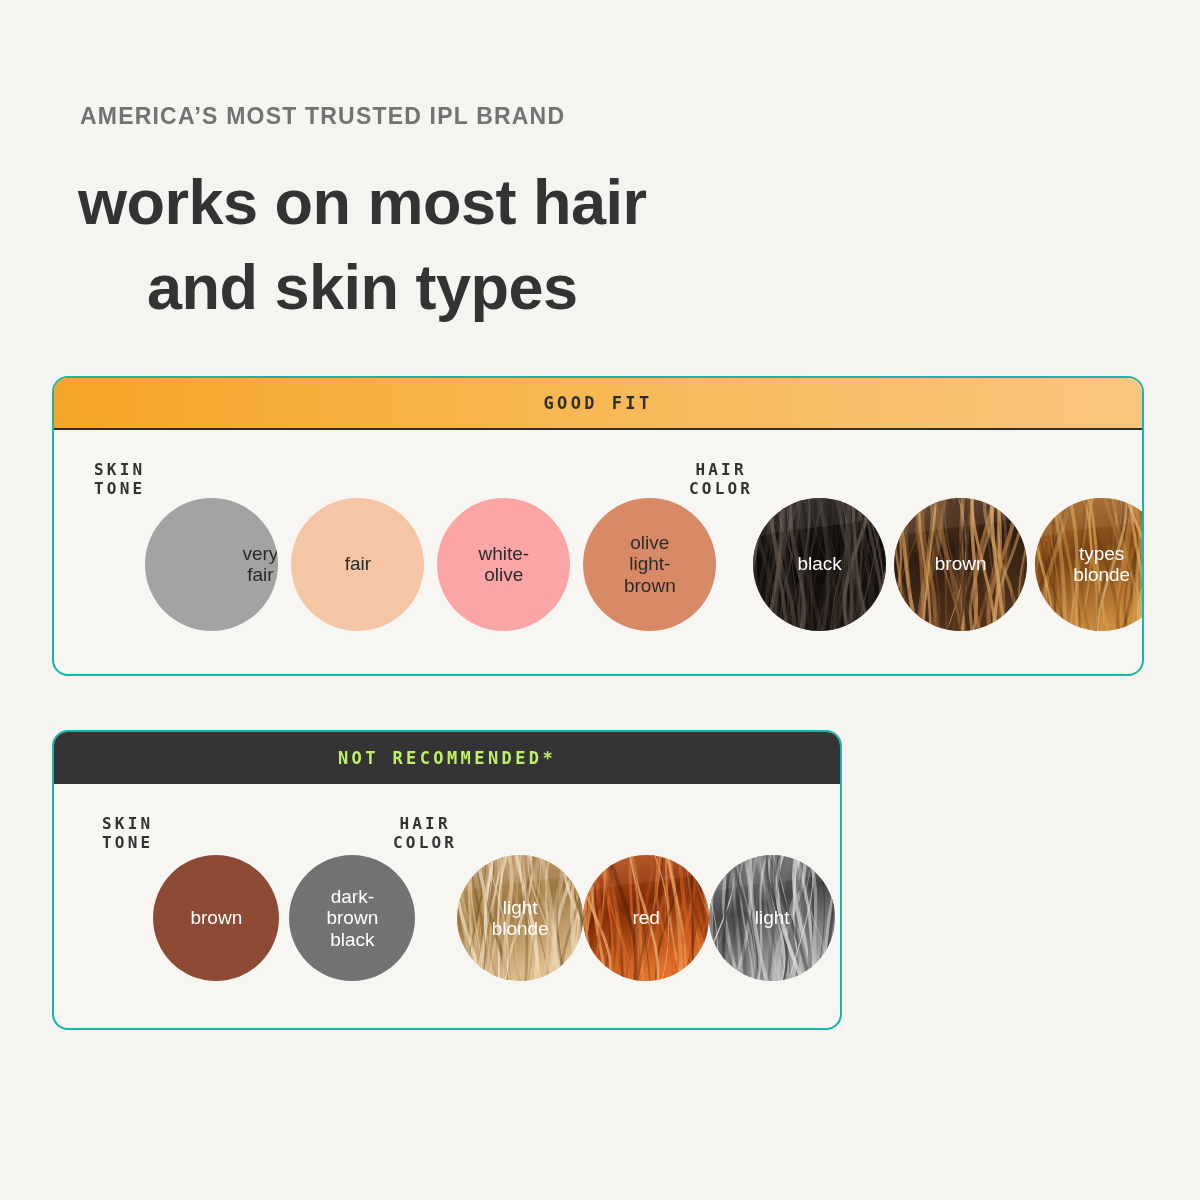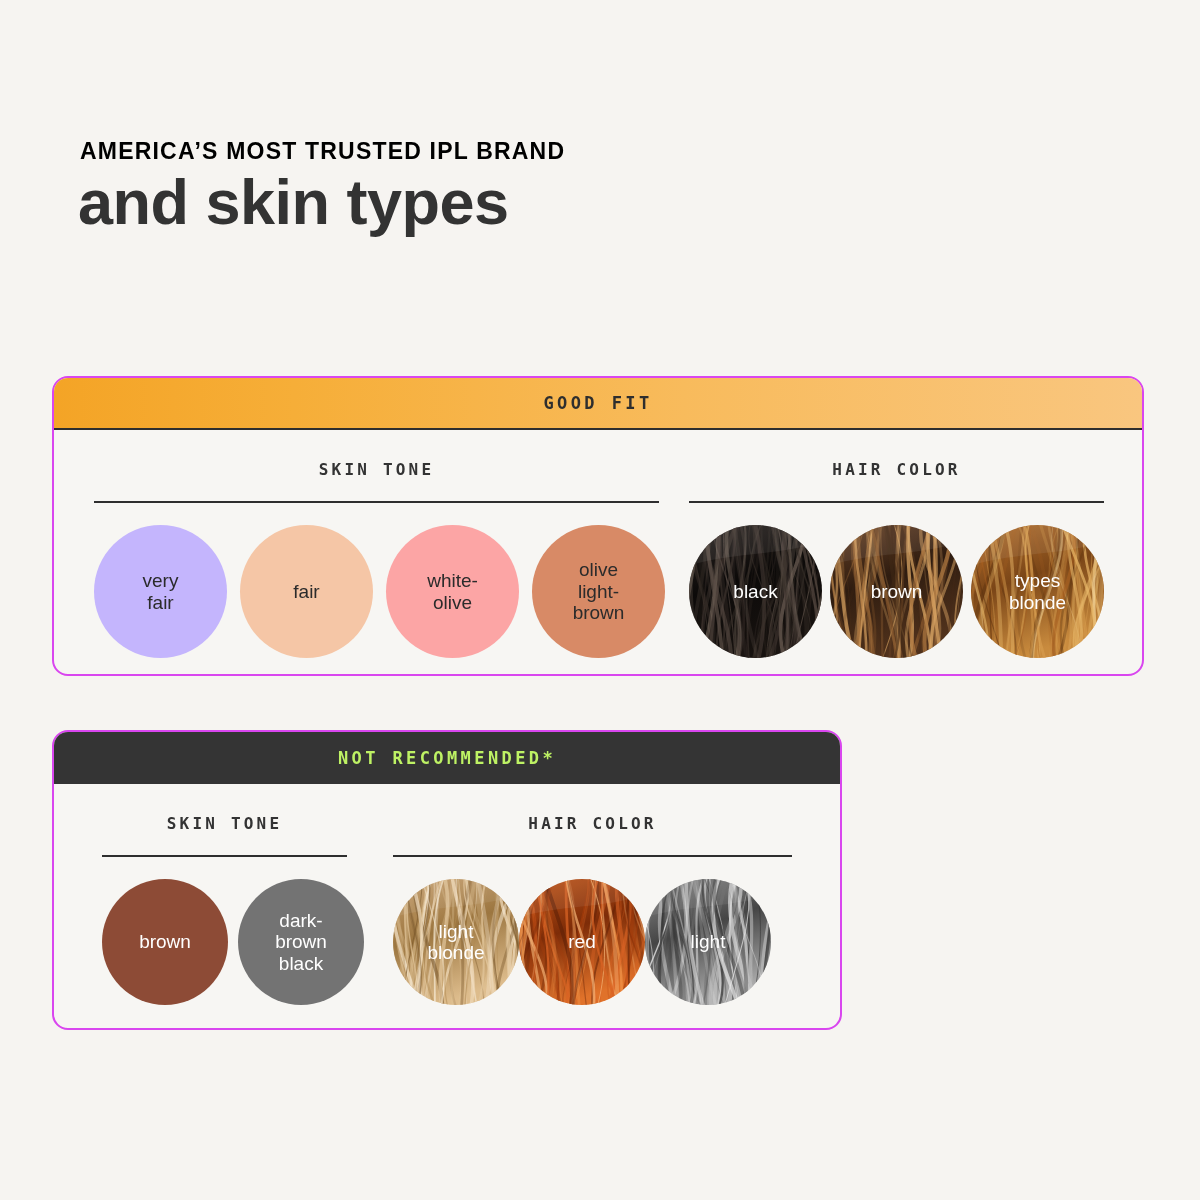--- a/index.html
+++ b/index.html
@@ -8,36 +8,35 @@
     background:#F6F4F1;
     font-family:"Liberation Sans", sans-serif;
     -webkit-font-smoothing:antialiased;
   }
   .page { position:relative; width:1200px; height:1200px; overflow:hidden; }
 
   
   .eyebrow {
     position:absolute; left:80px; top:103px;
     font-size:23px; font-weight:700; letter-spacing:1.2px;
-    color:#000000; text-transform:uppercase;
+    color:#737373; text-transform:uppercase;
     font-family:"Liberation Sans", sans-serif;
-    margin-top:35px;
   }
   .headline {
     position:absolute; left:78px; top:160px;
     font-size:63px; font-weight:700; line-height:1.35;
     color:#333333; letter-spacing:-0.5px;
     font-family:"Liberation Sans", sans-serif;
   }
   .headline .l2 { display:block;text-align:center; }
 
   
   .card {
     position:absolute;
-    border:2px solid #d946ef;
+    border:2px solid #14b8a6;
     border-radius:16px;
     background:#F7F6F3;
     overflow:hidden;
   }
   #card-good { left:52px; top:376px; width:1092px; height:300px; }
   #card-bad  { left:52px; top:730px; width:790px; height:300px; }
 
   .card-banner {
     height:52px; width:100%;
     display:flex; align-items:center; justify-content:center;
@@ -53,21 +52,21 @@
     font-size:17px; font-weight:700; letter-spacing:3.4px;
   }
   #banner-good .banner-label { color:#2E2E2E; }
   #banner-bad  .banner-label { color:#bef264; }
 
   
   .card-body { display:flex; padding:0; height:246px; }
   #card-good .card-body { padding:0 40px; }
   #card-bad  .card-body { padding:0 48px; }
 
-  .group { display:flex; flex-direction:column; }
+  .group { display:flex; flex-direction:row; }
   #g-good-skin { width:565px; }
   #g-good-hair { width:447px; margin-left:30px; }
   #g-bad-skin  { width:245px; }
   #g-bad-hair  { width:418px; margin-left:46px; }
 
   .group-title {
     font-family:"DejaVu Sans Mono", monospace;
     font-size:16px; font-weight:700; letter-spacing:3.2px;
     color:#333333; text-align:center;
     margin-top:30px;
@@ -102,34 +101,35 @@
   .hair-bg { position:absolute; inset:0; z-index:1; }
 </style>
 </head>
 <body>
 
 <div class="page">
 
   <div class="eyebrow">AMERICA’S MOST TRUSTED IPL BRAND</div>
 
   <div class="headline">
+    <span class="l1">works on most hair</span>
     <span class="l2">and skin types</span>
   </div>
 
   <div class="card" id="card-good">
     <div class="card-banner" id="banner-good">
       <span class="banner-label">GOOD FIT</span>
     </div>
     <div class="card-body">
 
       <div class="group" id="g-good-skin">
         <div class="group-title">SKIN TONE</div>
         <div class="group-rule"></div>
         <div class="swatch-row" id="r-good-skin">
-            <div class="swatch sw-lg" style="background: #c4b5fd;">
+            <div class="swatch sw-lg" style="background: #a3a3a3; justify-content: flex-end;">
               <span class="sw-label lbl-dark">very
 fair</span>
             </div>
             <div class="swatch sw-lg" style="background: rgb(245, 198, 166);">
               <span class="sw-label lbl-dark">fair</span>
             </div>
             <div class="swatch sw-lg" style="background: #fca5a5;">
               <span class="sw-label lbl-dark">white-
 olive</span>
             </div>

